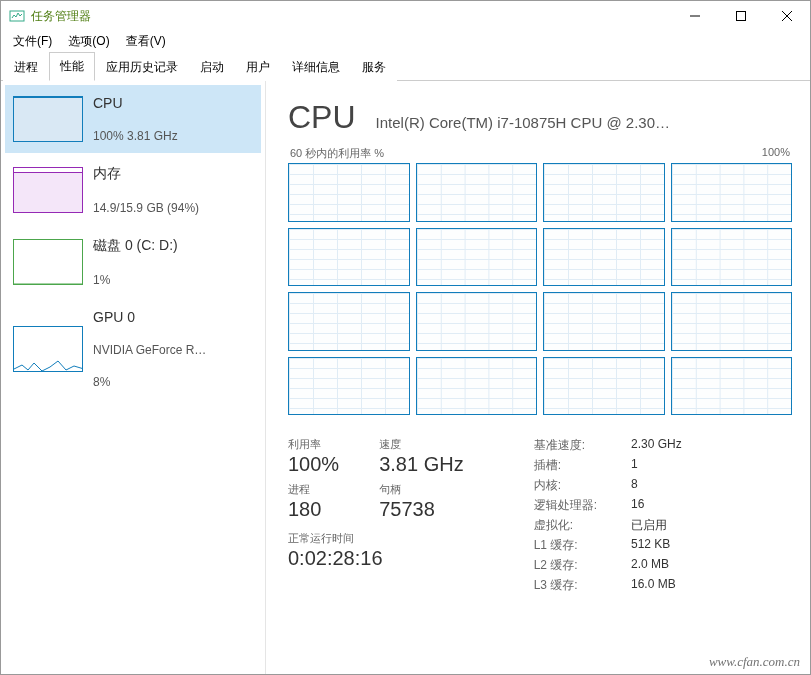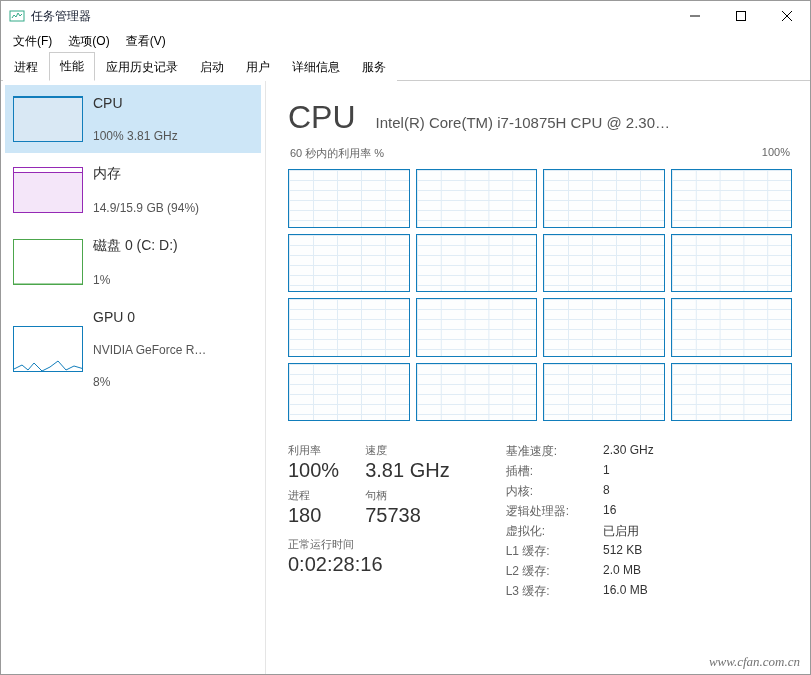--- a/index.html
+++ b/index.html
@@ -1,21 +1,21 @@
 <!DOCTYPE html>
 <html><head>
 <meta charset="utf-8">
 <style>
 * { box-sizing: border-box; margin: 0; padding: 0; }
 body { font-family: "Microsoft YaHei", "Segoe UI", sans-serif; font-size: 12px; background: #fff; width: 811px; height: 675px; overflow: hidden; border: 1px solid #999; position: relative; }
 
 
 .titlebar { height: 30px; display: flex; align-items: center; padding-left: 8px; background: #fff; }
 .titlebar .title-icon { width: 16px; height: 16px; margin-right: 6px; }
-.titlebar .title-text { font-size: 12px; color: #0f172a; flex: 1; }
+.titlebar .title-text { font-size: 12px; color: #4d7c0f; flex: 1; }
 .win-controls { display: flex; }
 .win-btn { width: 46px; height: 30px; display: flex; align-items: center; justify-content: center; color: #000; }
 
 
 .menubar { height: 22px; display: flex; align-items: flex-start; padding-left: 4px; font-size: 12px; }
 .menu-item { padding: 2px 8px; }
 
 
 .tabbar { height: 28px; display: flex; align-items: flex-end; border-bottom: 1px solid #ccc; padding-left: 2px; }
 .tab { padding: 5px 10px; font-size: 12px; border: 1px solid transparent; border-bottom: none; position: relative; top: 1px; background: #fff; }
@@ -37,26 +37,26 @@
 .thumb.gpu { border-color: #117dbb; }
 .side-text .name { font-size: 14px; color: #333; }
 .side-text .sub { font-size: 12px; color: #555; margin-top: 18px; }
 
 
 .detail { flex: 1; padding: 18px 18px 10px 22px; overflow: hidden; position: relative; }
 .hdr { display: flex; align-items: baseline; gap: 20px; margin-bottom: 10px; }
 .hdr .big { font-size: 32px; font-weight: 300; color: #444; }
 .hdr .model { font-size: 15px; color: #555; white-space: nowrap; overflow: hidden; text-overflow: ellipsis; flex: 1; }
 
-.graph-labels { display: flex; justify-content: space-between; font-size: 11px; color: #666; margin-bottom: 8px; padding: 0 2px; }
+.graph-labels { display: flex; justify-content: space-between; font-size: 11px; color: #666; margin-bottom: 2px; padding: 0 2px; }
 .core-grid { display: grid; grid-template-columns: repeat(4, 1fr); grid-template-rows: repeat(4, 1fr); gap: 6px; height: 252px; }
 .core { border: 1px solid #117dbb; background-image: linear-gradient(#e0ecf5 1px, transparent 1px), linear-gradient(90deg, #e0ecf5 1px, transparent 1px); background-size: 100% 10px, 20% 100%; background-color: #fdfefe; }
 
 .stats-row { display: flex; margin-top: 22px; gap: 30px; }
-.stats-left { display: grid; grid-template-columns: repeat(3, auto); gap: 6px 26px; }
+.stats-left { display: grid; grid-template-columns: repeat(3, auto); gap: 6px 40px; }
 .stats-left .group { display: flex; flex-direction: column; }
 .stats-left .lbl { font-size: 11px; color: #666; margin-bottom: 1px; }
 .stats-left .val { font-size: 20px; color: #333; }
 .uptime-block { margin-top: 10px; }
 .uptime-block .lbl { font-size: 11px; color: #666; }
 .uptime-block .val { font-size: 20px; color: #333; margin-top: 1px; }
 
 .stats-right { display: grid; grid-template-columns: auto auto; gap: 3px 34px; font-size: 12px; align-content: start; }
 .stats-right .rl { color: #666; }
 .stats-right .rv { color: #333; }

